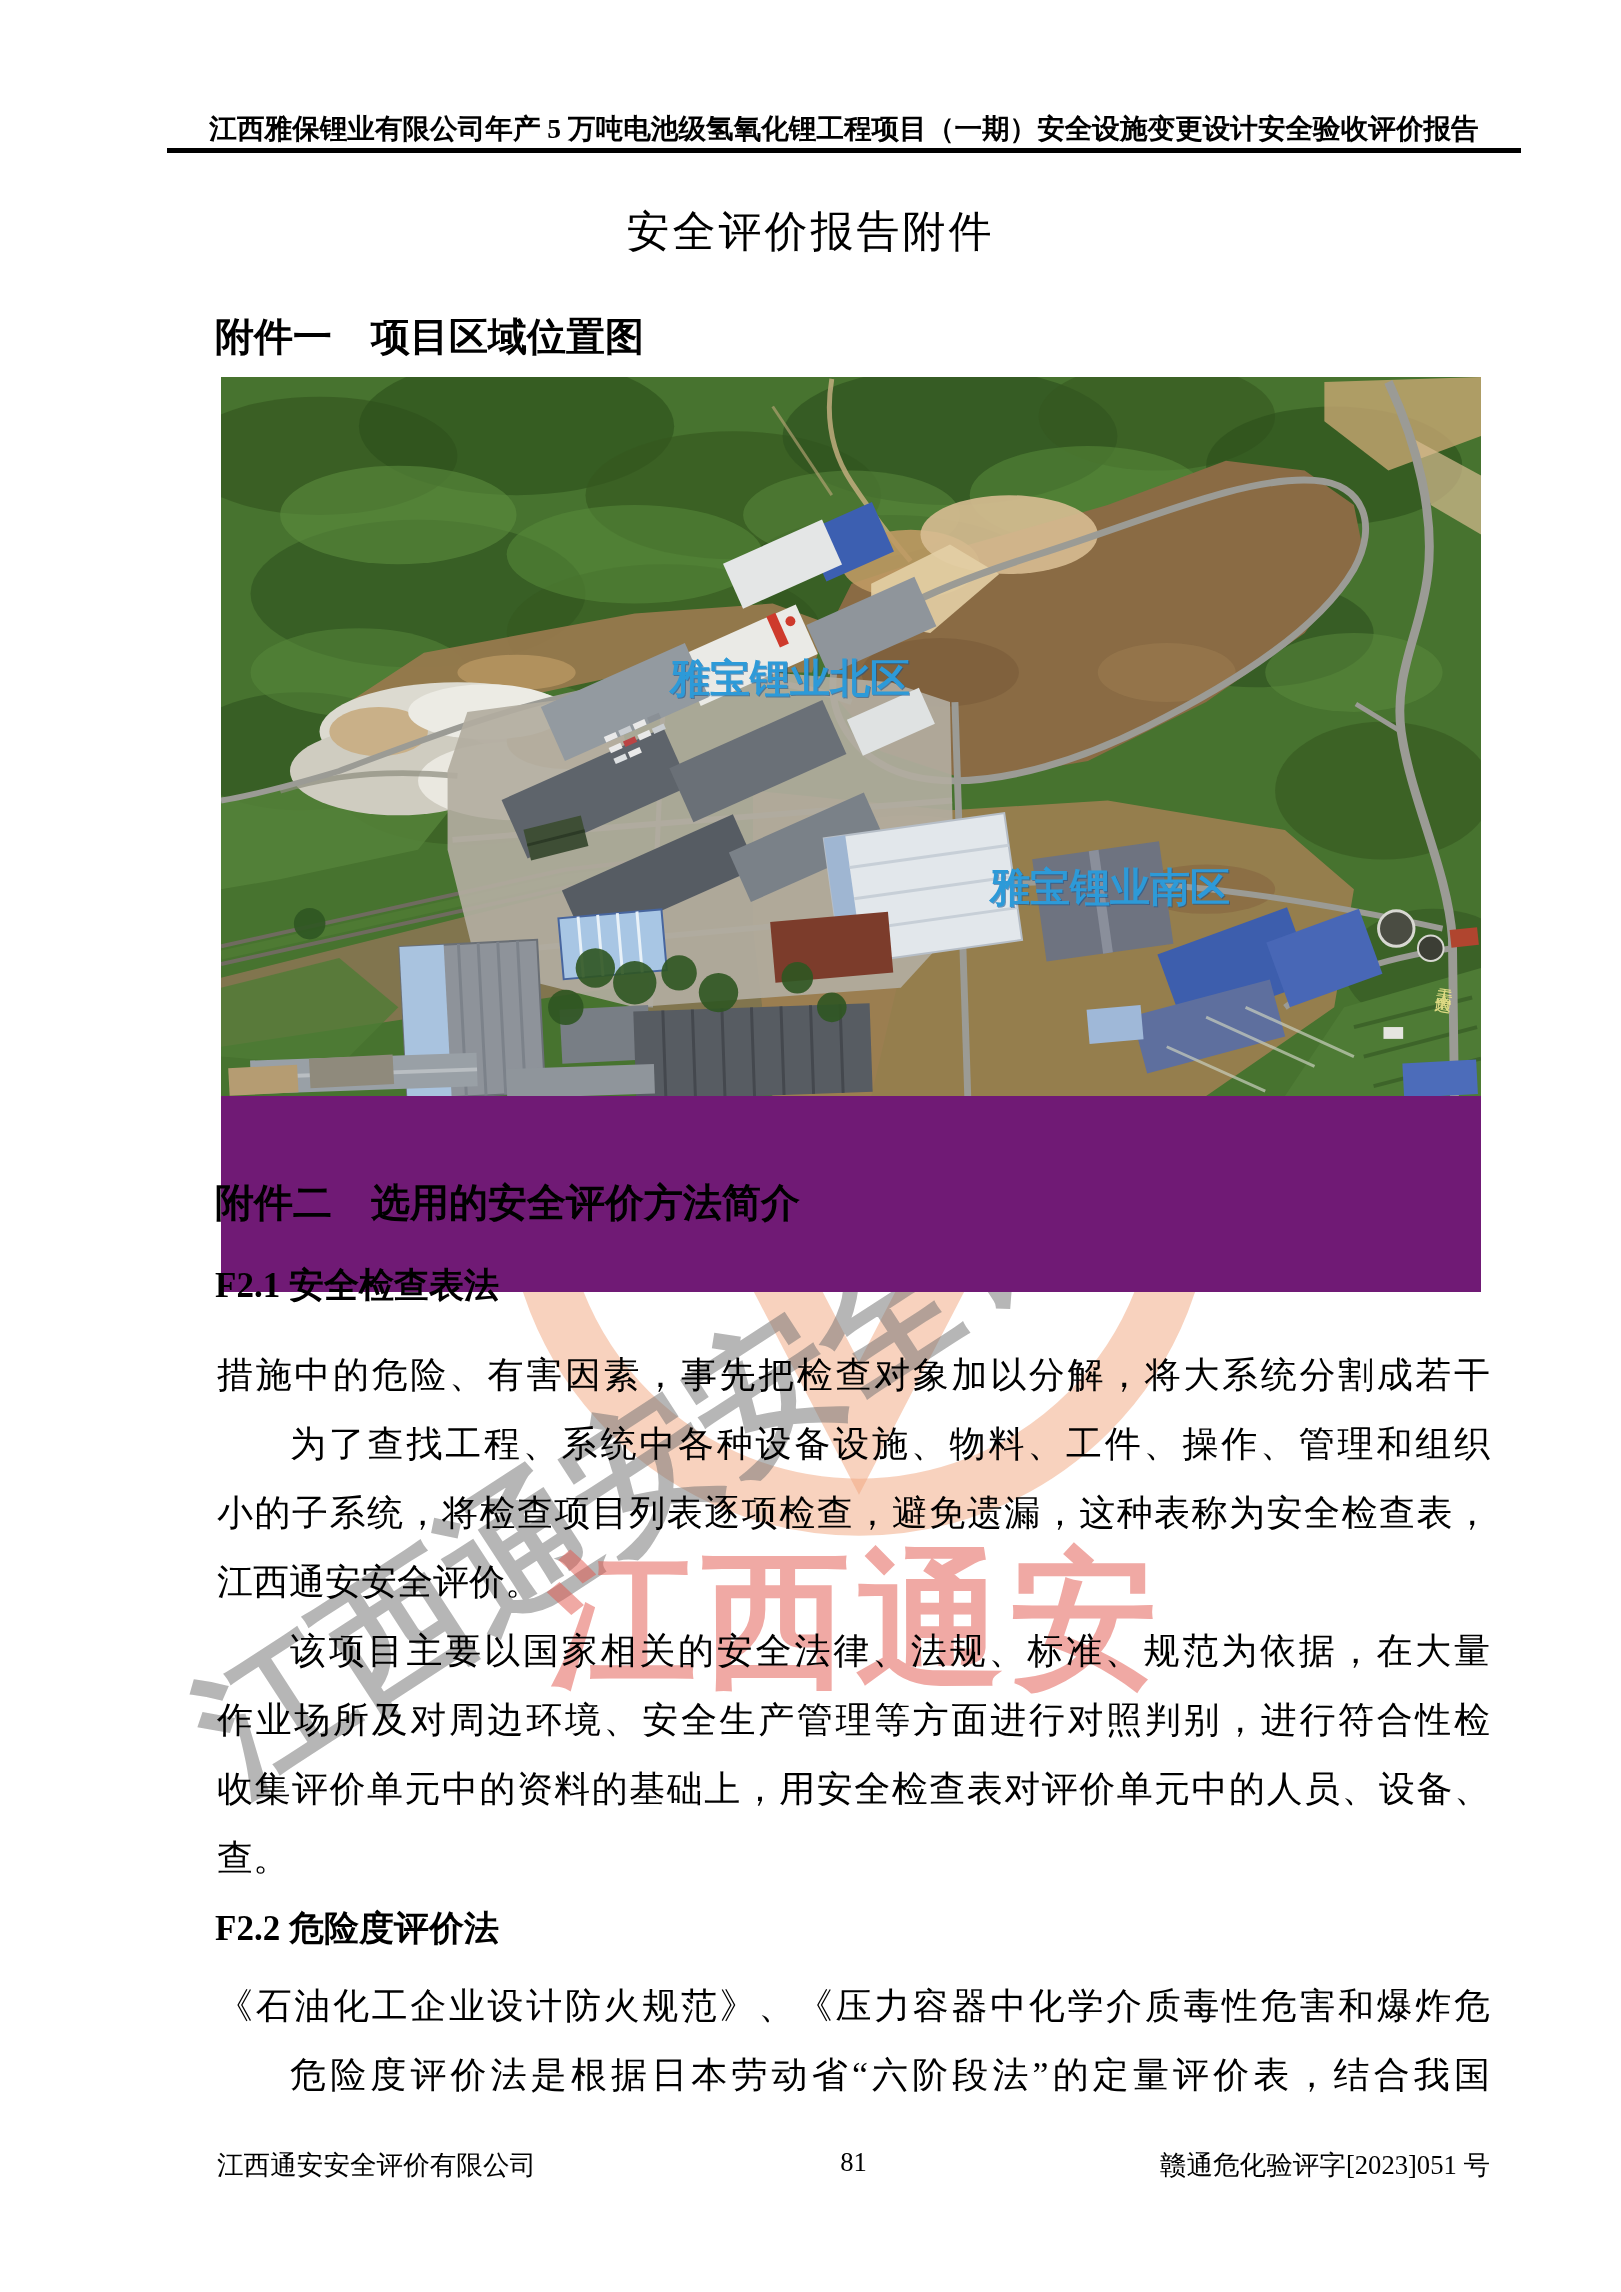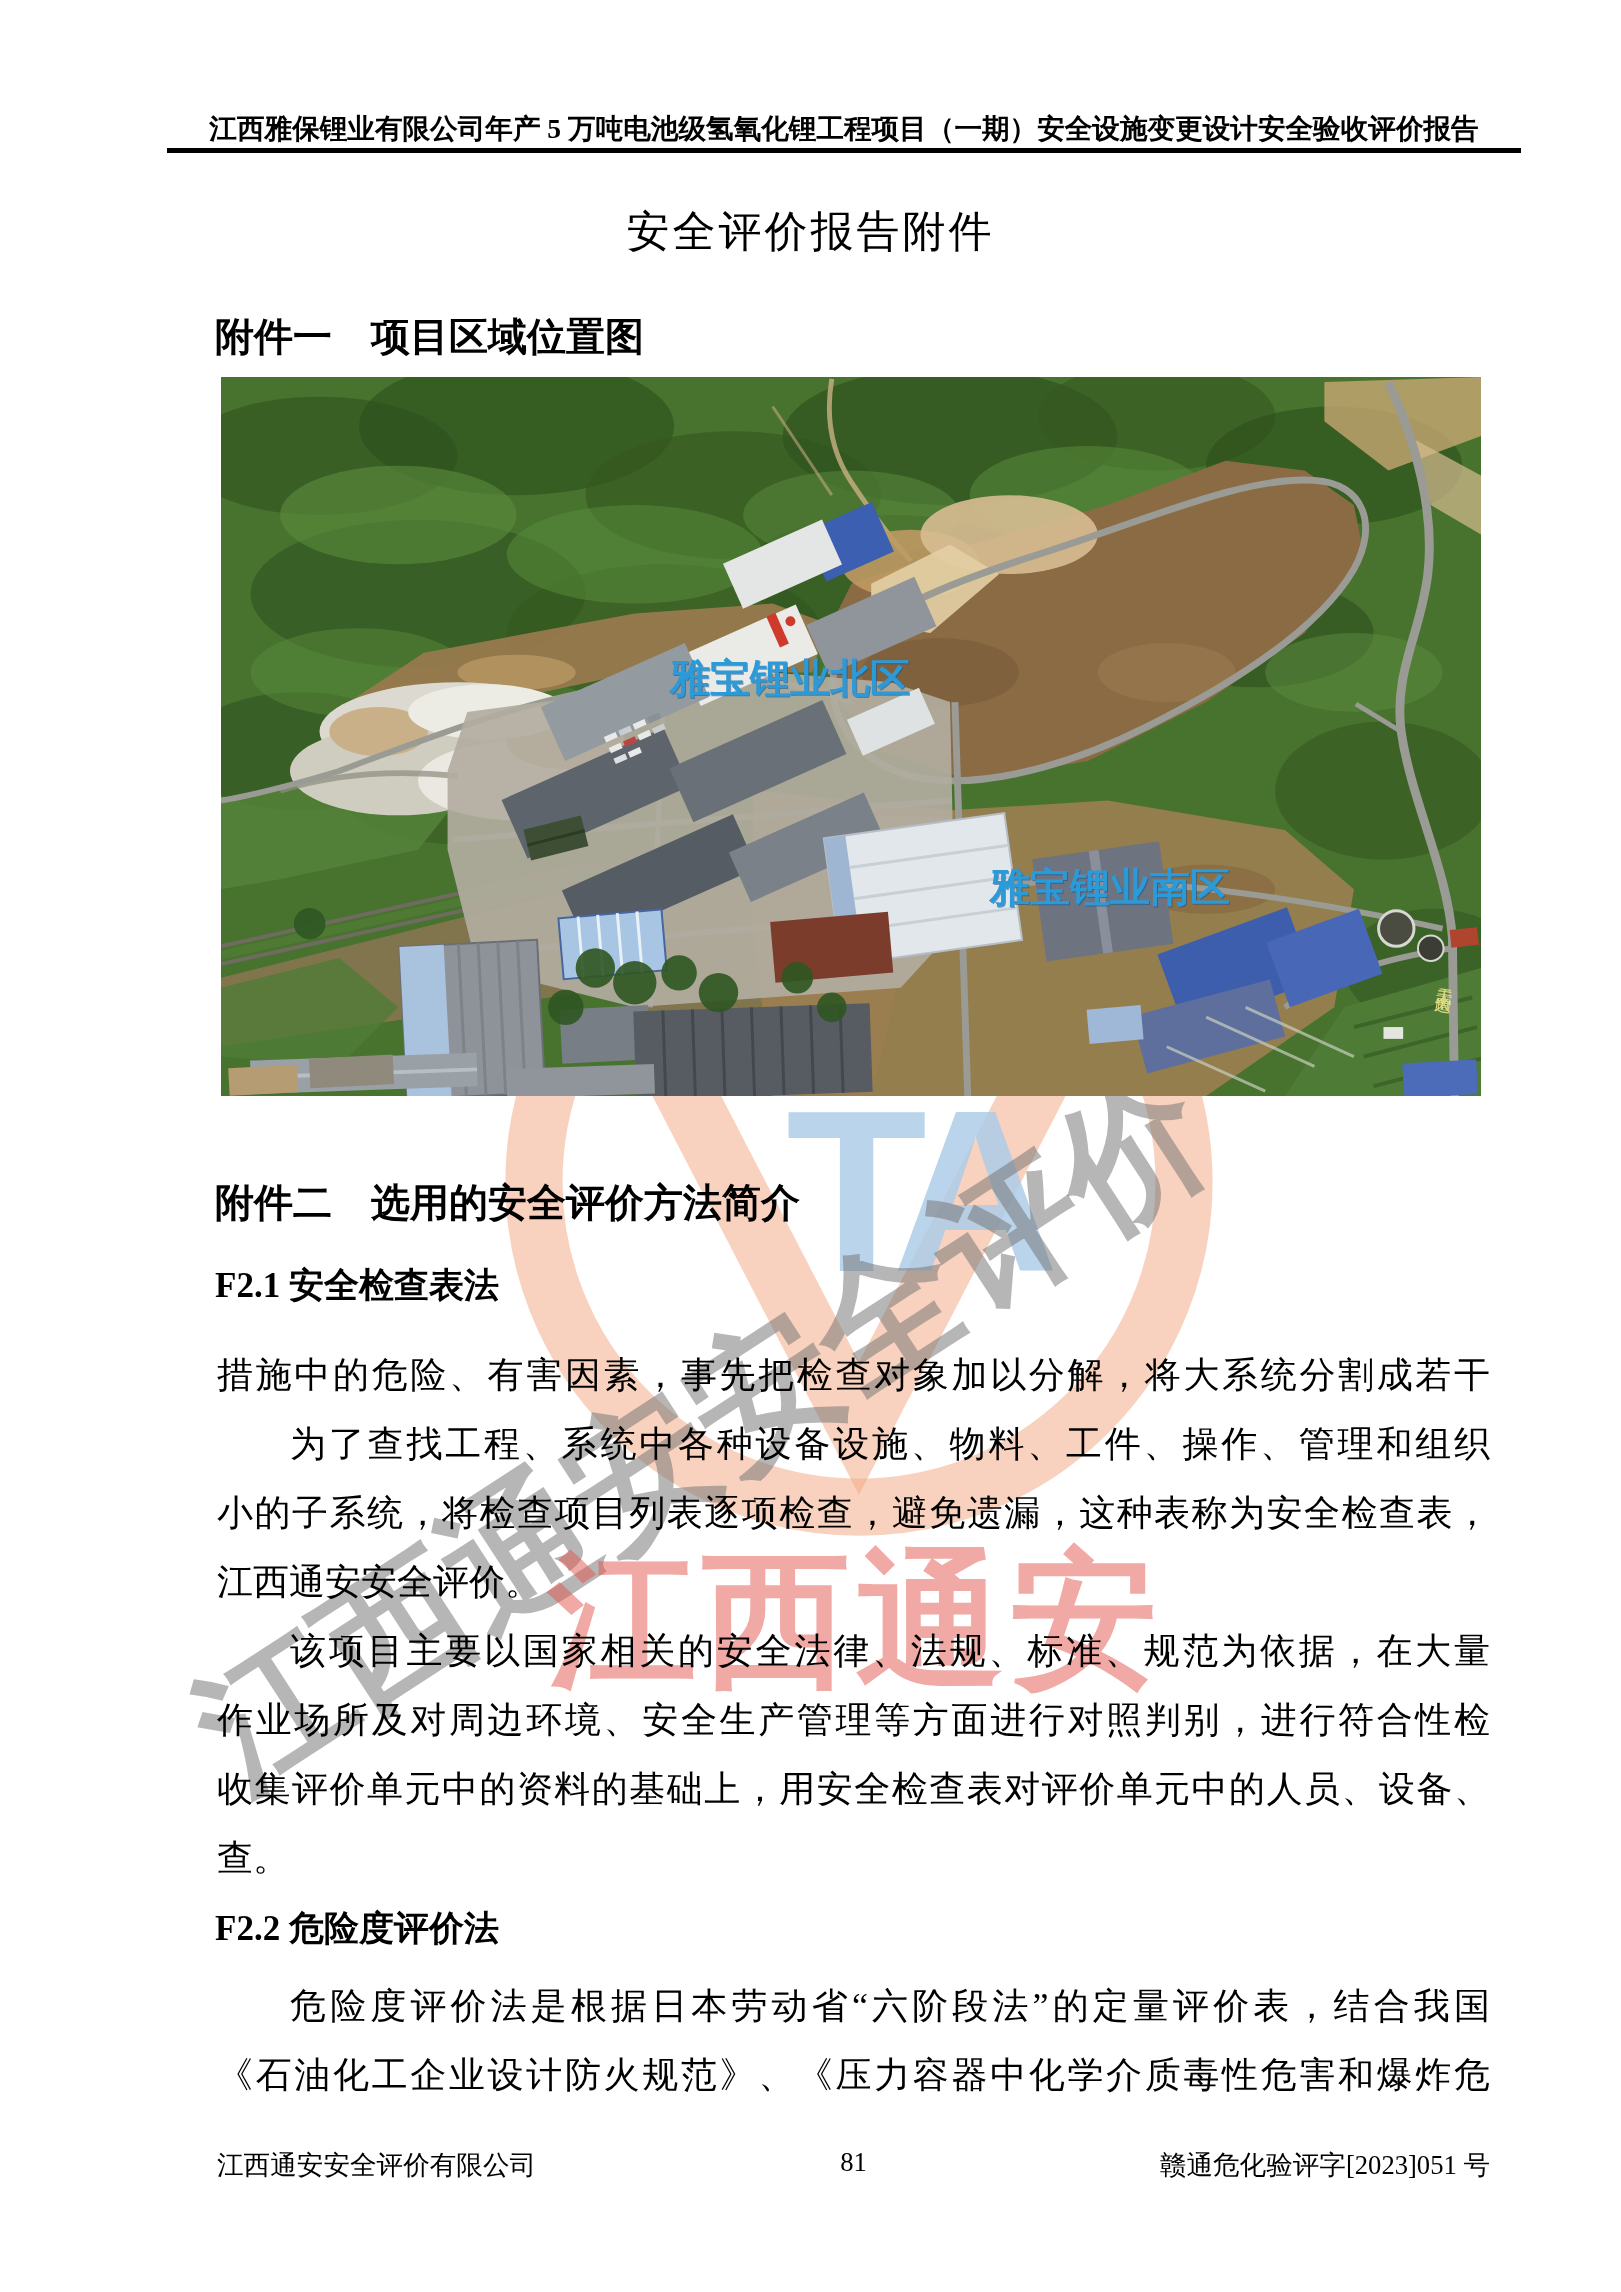--- a/index.html
+++ b/index.html
@@ -62,22 +62,22 @@
     color:rgba(115,115,115,0.52);
   }
   .wm-red{
     left:548px;top:1522px;
     font-family:"Liberation Sans","DejaVu Sans",sans-serif;
     font-size:148px;font-weight:bold;letter-spacing:5.9px;white-space:nowrap;
     color:rgba(226,84,74,0.5);
   }
   
   .map{
-    position:absolute;left:221px;top:377px;width:1260px;height:719px;
-    overflow:hidden;z-index:2;background:#404040;
+    position:absolute;left:221px;top:377px;width:1260px;height:915px;
+    overflow:hidden;z-index:2;background:#701a75;
   }
   .map svg{position:absolute;left:0;top:0;}
   .map-label{
     position:absolute;z-index:5;
     font-family:"Liberation Sans","DejaVu Sans",sans-serif;
     font-size:40px;font-weight:600;white-space:nowrap;
     color:#2D9AD8;text-shadow:1px 1px 0 rgba(20,80,140,0.55);
   }
   .map-label.north{left:449px;top:274px;}
   .map-label.south{left:769px;top:483px;font-family:Liberation Mono, monospace;}
@@ -333,22 +333,22 @@
   <div class="para" style="top:1617px;">
     <div class="bodyline full indent">该项目主要以国家相关的安全法律、法规、标准、规范为依据，在大量</div>
     <div class="bodyline full">作业场所及对周边环境、安全生产管理等方面进行对照判别，进行符合性检</div>
     <div class="bodyline full">收集评价单元中的资料的基础上，用安全检查表对评价单元中的人员、设备、</div>
     <div class="bodyline">查。</div>
   </div>
 
   <div class="f-heading" style="top:1905px;">F2.2 危险度评价法</div>
 
   <div class="para" style="top:1972px;">
+    <div class="bodyline full">《石油化工企业设计防火规范》、《压力容器中化学介质毒性危害和爆炸危</div>
     <div class="bodyline full indent">危险度评价法是根据日本劳动省“六阶段法”的定量评价表，结合我国</div>
-    <div class="bodyline full">《石油化工企业设计防火规范》、《压力容器中化学介质毒性危害和爆炸危</div>
   </div>
 
   <div class="footer">
     <span class="f-left">江西通安安全评价有限公司</span>
     <span class="f-center">81</span>
     <span class="f-right">赣通危化验评字[2023]051 号</span>
   </div>
 
 </div>
 

